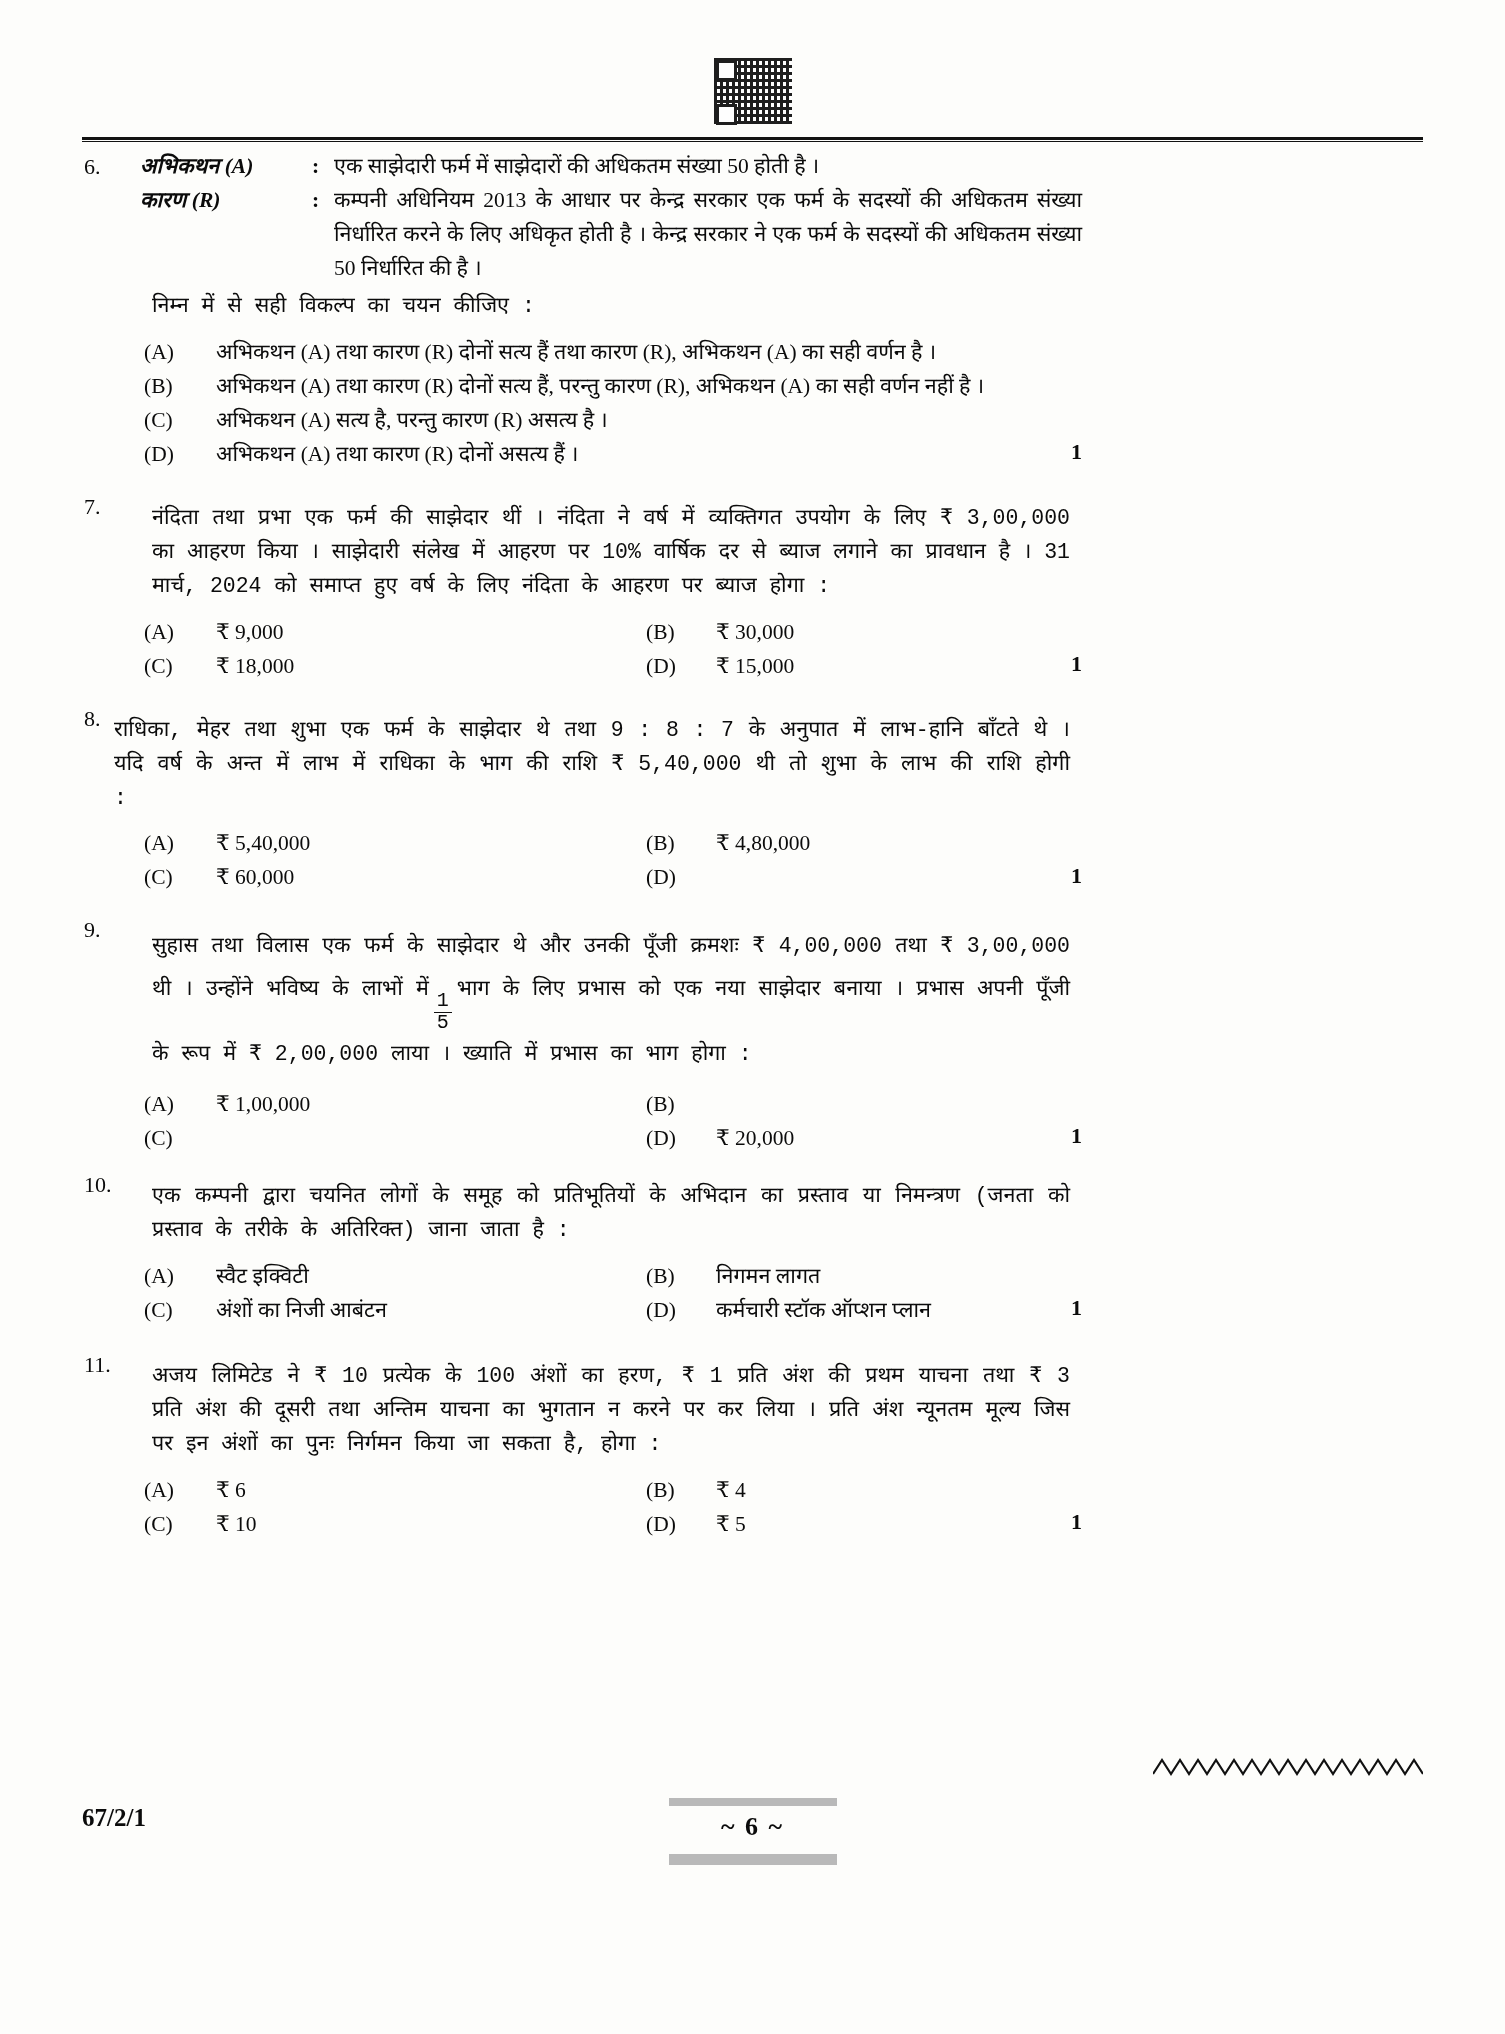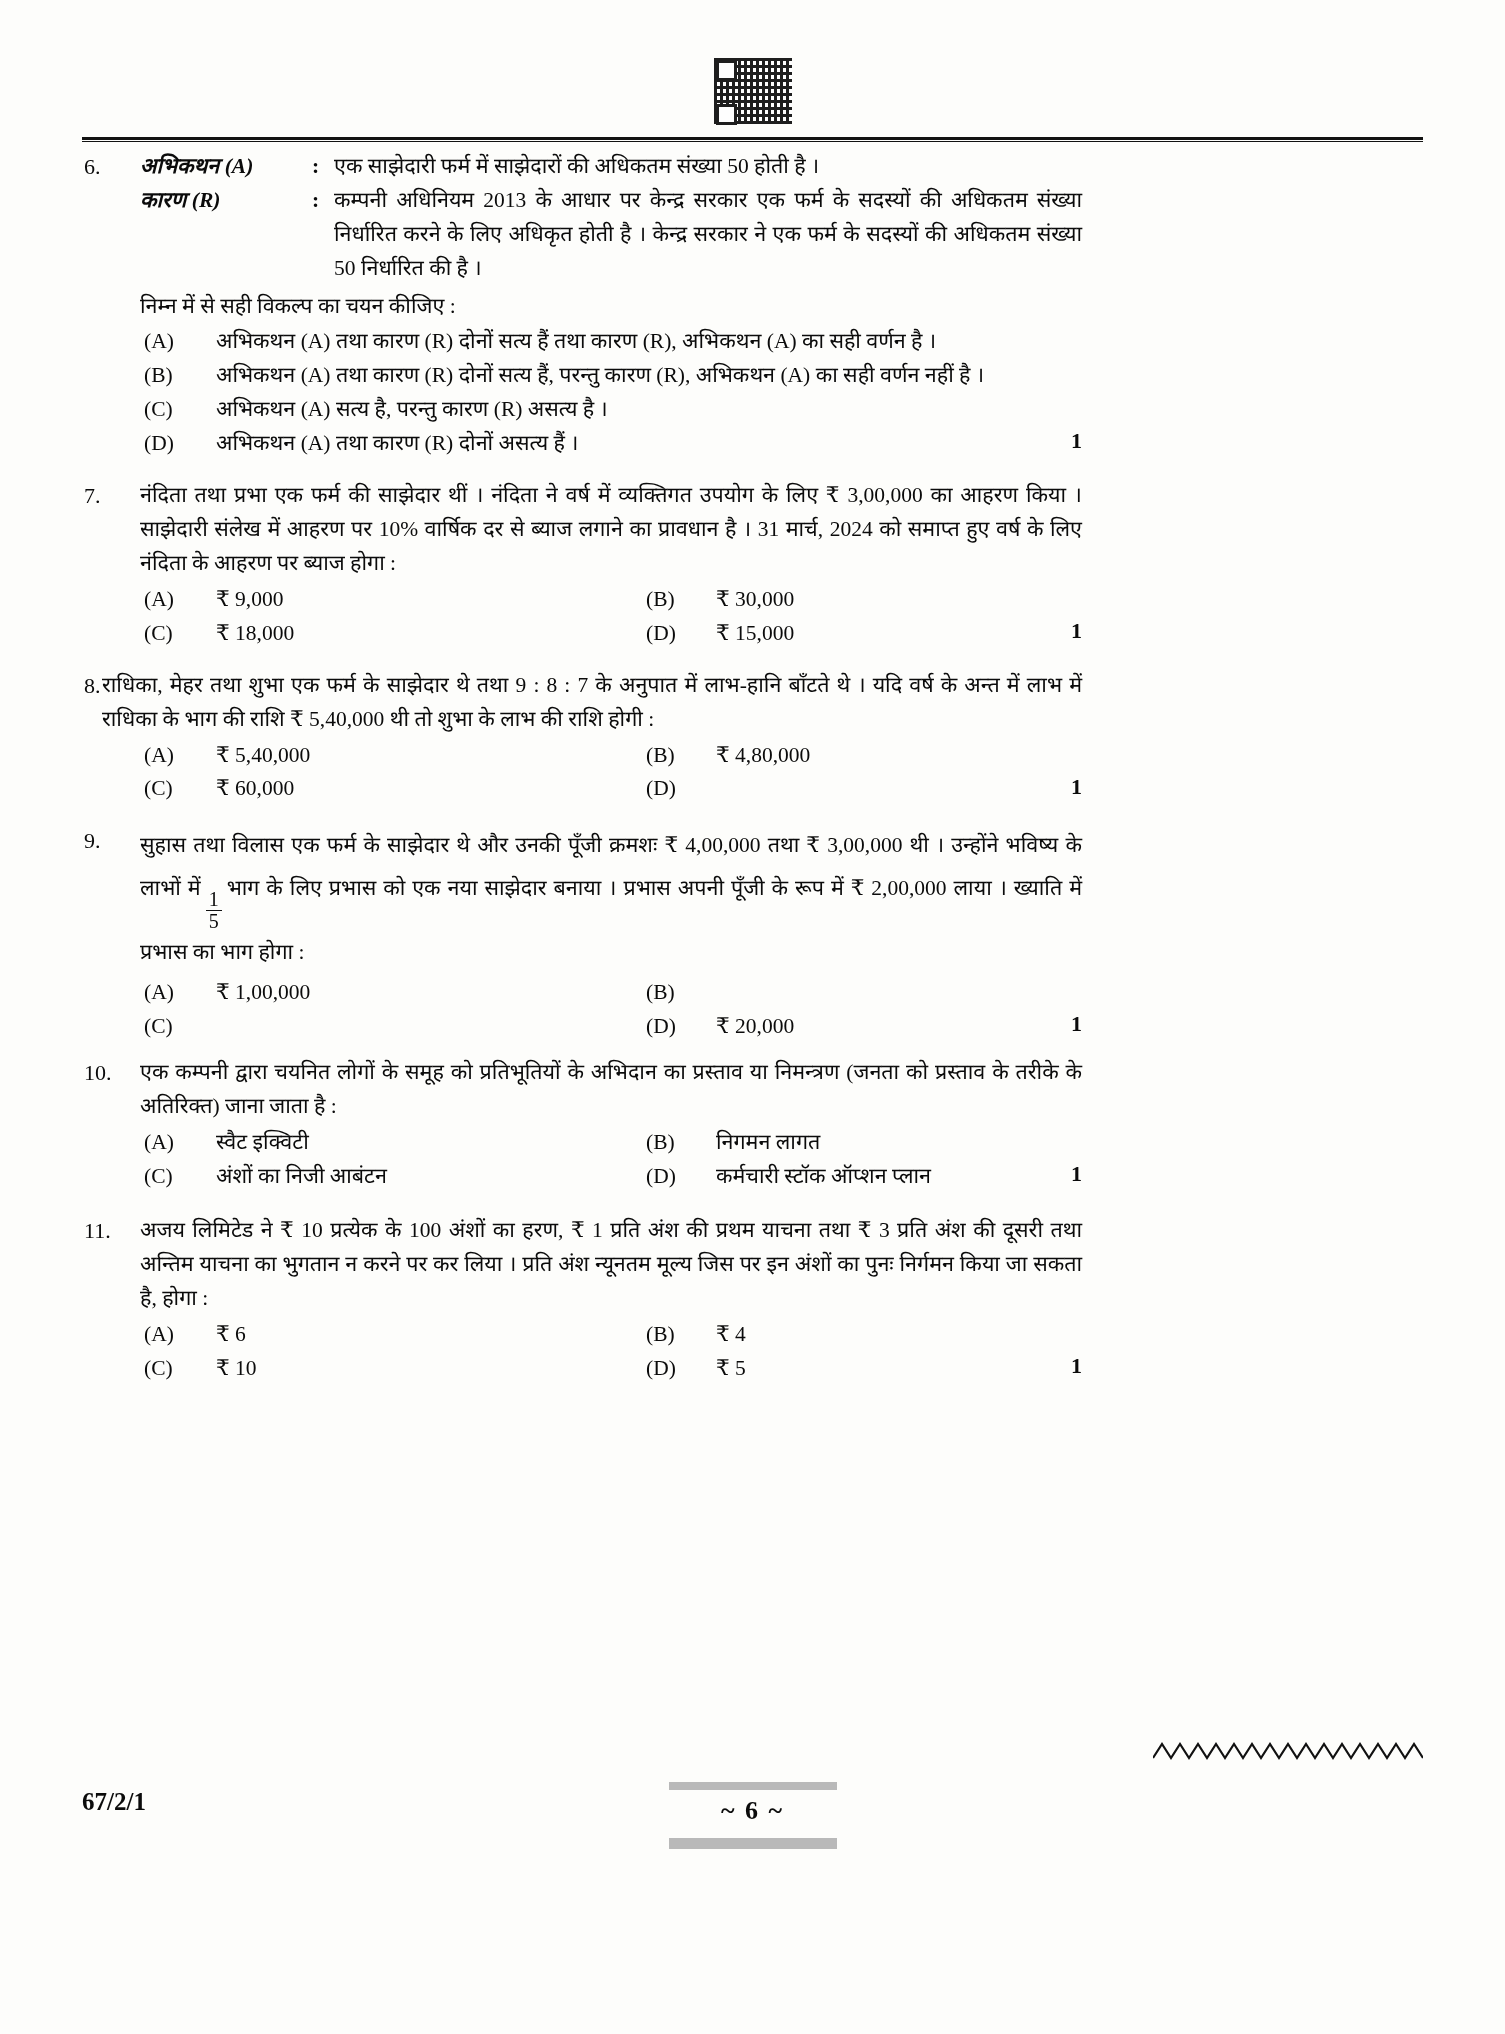--- a/index.html
+++ b/index.html
@@ -82,21 +82,22 @@
     width: 58px;
     flex: 0 0 58px;
     text-align: left;
     padding-left: 2px;
     font-size: 22px;
   }
   .q-body { flex: 1 1 auto; }
 
   .para {
     text-align: left;
-    margin: 0;
+    margin: 12px;
+    font-family: Liberation Mono, monospace;
   }
 
   
   .ar-row { display: flex; align-items: flex-start; }
   .ar-label {
     width: 172px;
     flex: 0 0 172px;
     font-weight: bold;
     font-style: italic;
   }
@@ -147,21 +148,21 @@
     font-size: 20px;
   }
   .frac .num { padding: 0 3px; }
   .frac .den { padding: 0 3px; border-top: 1.6px solid #111; }
 
   
   .footer {
     position: absolute;
     left: 82px;
     right: 82px;
-    bottom: 192px;
+    bottom: 176px;
     height: 60px;
   }
   .code {
     position: absolute;
     left: 0;
     top: 6px;
     font-weight: bold;
     font-size: 25px;
   }
   .pagecenter {

